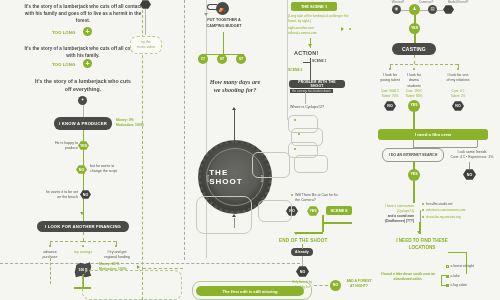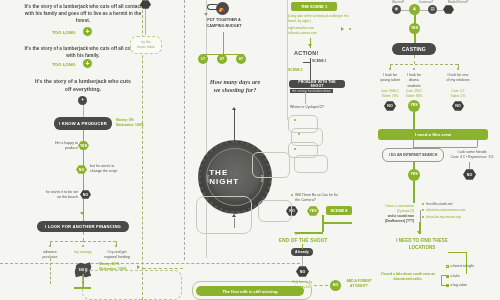--- a/index.html
+++ b/index.html
@@ -263,21 +263,21 @@
   </div>
 
   <div class="abs serifq" style="left:206px; top:78px; width:58px;">How many days are we shooting for?</div>
 
   <div class="abs vl" style="left:234px; top:110px; height:30px; background:#55554f;"></div>
   <div class="abs arrow-u" style="left:231.5px; top:107px;"></div>
 
   <div class="abs" id="shoot-dial" style="left:198px; top:140px;">
     <div class="ring">
       <span class="bracket">[</span>
-      <span id="shoot-label">THE NIGHT</span>
+      <span id="shoot-label">THE SHOOT</span>
       <span class="bracket">]</span>
     </div>
   </div>
 
   <div class="abs arrow-u" style="left:231.5px; top:214px; border-bottom-color:#4a4a48;"></div>
   <div class="abs vl" style="left:234px; top:218px; height:10px; background:#8d8d85;"></div>
 
   <div class="abs rbox" style="left:196px; top:196px; width:56px; height:38px; border-radius:8px;"></div>
 
   <div class="abs tiny" style="left:295px; top:193px; width:46px;">Will There Be at Can he fix the Camera?</div>

